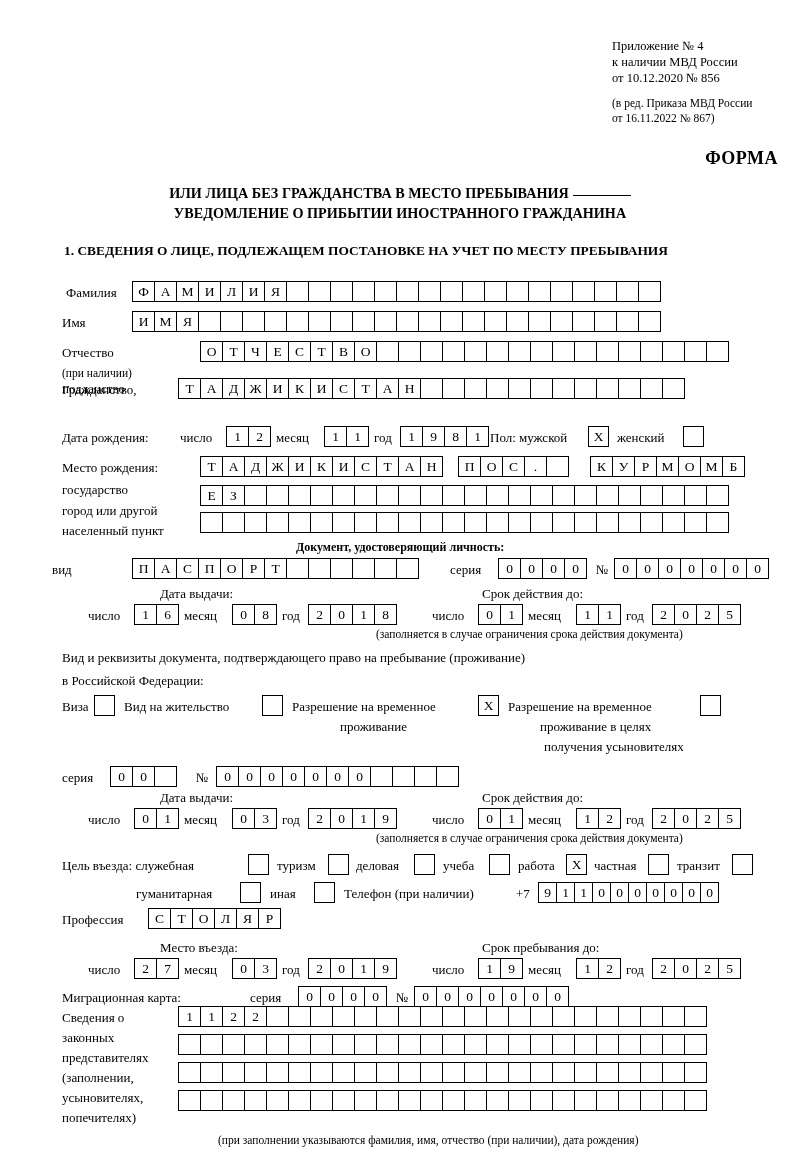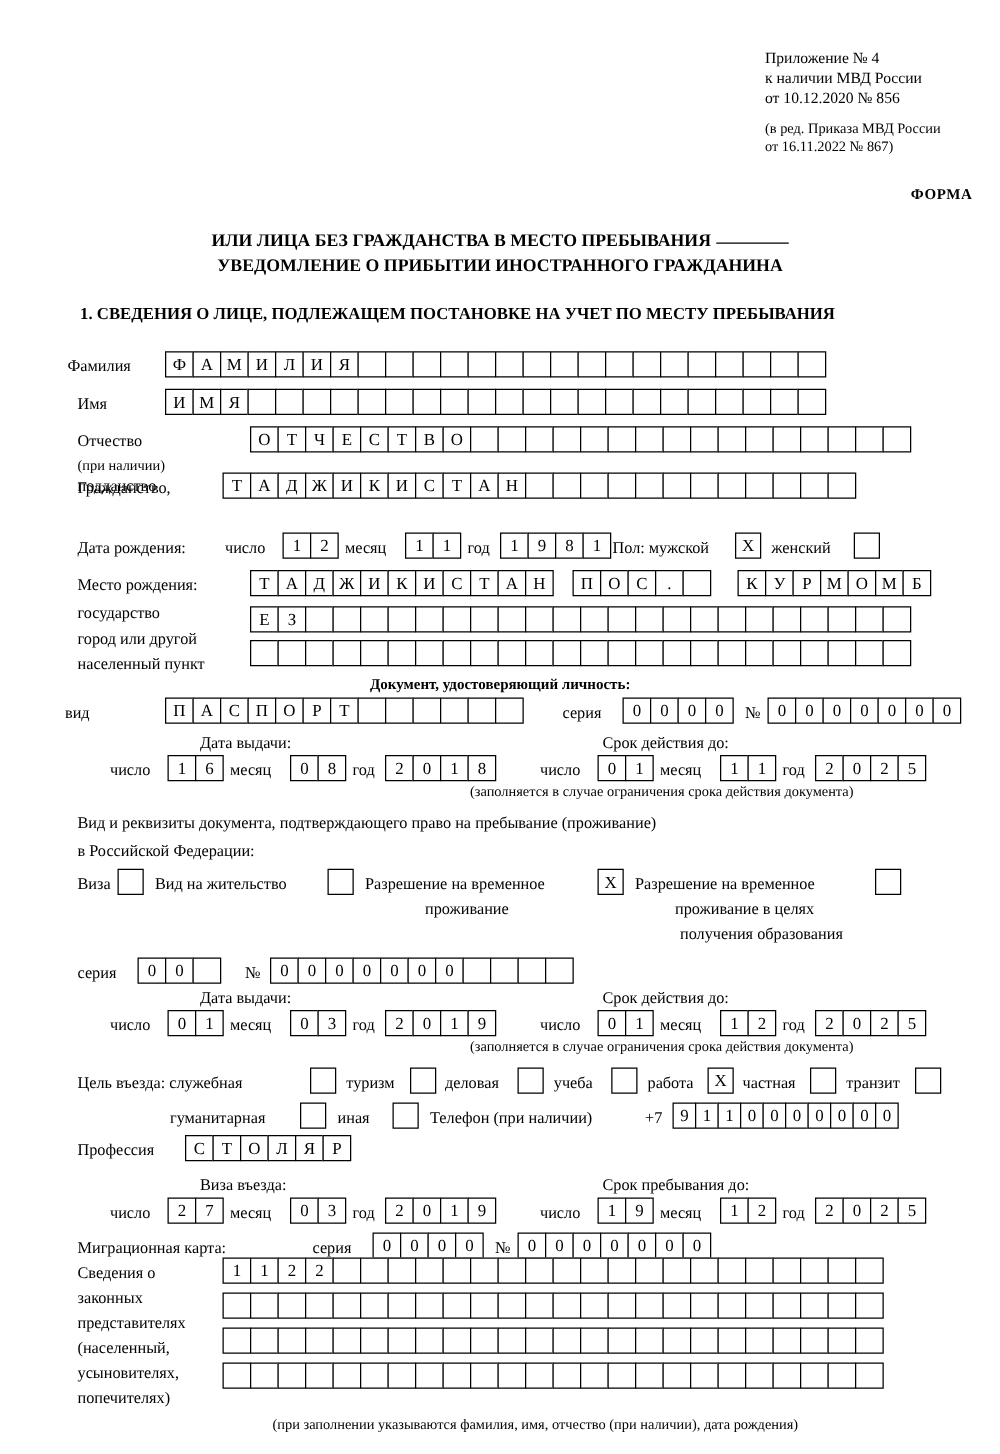--- a/index.html
+++ b/index.html
@@ -35,21 +35,21 @@
     font-size: 11.5px;
     line-height: 15px;
   }
   .forma {
     position: absolute;
     top: 148px;
     left: 0;
     width: 778px;
     text-align: right;
     font-weight: bold;
-    font-size: 12px;
+    font-size: 18px;
     letter-spacing: .5px;
   }
   .title {
     position: absolute;
     top: 183px;
     left: 0;
     width: 800px;
     text-align: center;
     font-weight: bold;
     font-size: 14.2px;
@@ -133,21 +133,21 @@
 
   <div class="forma">ФОРМА</div>
 
   <div class="title">
     <div><span>ИЛИ ЛИЦА БЕЗ ГРАЖДАНСТВА В МЕСТО ПРЕБЫВАНИЯ</span><span class="uline"></span></div>
     <div>УВЕДОМЛЕНИЕ О ПРИБЫТИИ ИНОСТРАННОГО ГРАЖДАНИНА</div>
   </div>
 
   <div class="sect1">1. СВЕДЕНИЯ О ЛИЦЕ, ПОДЛЕЖАЩЕМ ПОСТАНОВКЕ НА УЧЕТ ПО МЕСТУ ПРЕБЫВАНИЯ</div>
 
-  <div class="t" style="top:285px;left:54px;">Фамилия</div>
+  <div class="t" style="top:285px;left:66px;">Фамилия</div>
   <div class="cells" id="surname-cells" style="top:281px;left:132px;">
       <div class="cell">Ф</div>
       <div class="cell">А</div>
       <div class="cell">М</div>
       <div class="cell">И</div>
       <div class="cell">Л</div>
       <div class="cell">И</div>
       <div class="cell">Я</div>
       <div class="cell"></div>
       <div class="cell"></div>
@@ -444,21 +444,21 @@
 
   <div class="t" style="top:699px;left:62px;">Виза</div>
   <div class="box" style="top:695px;left:94px;"></div>
   <div class="t" style="top:699px;left:124px;">Вид на жительство</div>
   <div class="box" style="top:695px;left:262px;"></div>
   <div class="t" style="top:699px;left:292px;">Разрешение на временное</div>
   <div class="t" style="top:719px;left:340px;">проживание</div>
   <div class="box" style="top:695px;left:478px;">X</div>
   <div class="t" style="top:699px;left:508px;">Разрешение на временное</div>
   <div class="t" style="top:719px;left:540px;">проживание в целях</div>
-  <div class="t" style="top:739px;left:544px;">получения образования</div>
+  <div class="t" style="top:739px;left:544px;">получения усыновителях</div>
   <div class="box" style="top:695px;left:700px;"></div>
 
   <div class="t" style="top:770px;left:62px;">серия</div>
   <div class="cells" id="permit-series-cells" style="top:766px;left:110px;">
       <div class="cell">0</div>
       <div class="cell">0</div>
       <div class="cell"></div>
     </div>
   <div class="t" style="top:770px;left:196px;">№</div>
   <div class="cells" id="permit-number-cells" style="top:766px;left:216px;">
@@ -553,21 +553,21 @@
   <div class="t" style="top:912px;left:62px;">Профессия</div>
   <div class="cells" id="profession-cells" style="top:908px;left:148px;">
       <div class="cell">С</div>
       <div class="cell">Т</div>
       <div class="cell">О</div>
       <div class="cell">Л</div>
       <div class="cell">Я</div>
       <div class="cell">Р</div>
     </div>
 
-  <div class="t" style="top:940px;left:160px;">Виза въезда:</div>
+  <div class="t" style="top:940px;left:160px;">Место въезда:</div>
   <div class="t" style="top:940px;left:482px;">Срок пребывания до:</div>
 
   <div class="t" style="top:962px;left:88px;">число</div>
   <div class="cells" id="entry-day-cells" style="top:958px;left:134px;">
       <div class="cell">2</div>
       <div class="cell">7</div>
     </div>
   <div class="t" style="top:962px;left:184px;">месяц</div>
   <div class="cells" id="entry-month-cells" style="top:958px;left:232px;">
       <div class="cell">0</div>
@@ -614,21 +614,21 @@
       <div class="cell">0</div>
       <div class="cell">0</div>
       <div class="cell">0</div>
       <div class="cell">0</div>
       <div class="cell">0</div>
     </div>
 
   <div class="t" style="top:1010px;left:62px;">Сведения о</div>
   <div class="t" style="top:1030px;left:62px;">законных</div>
   <div class="t" style="top:1050px;left:62px;">представителях</div>
-  <div class="t" style="top:1070px;left:62px;">(населенный,</div>
+  <div class="t" style="top:1070px;left:62px;">(заполнении,</div>
   <div class="t" style="top:1090px;left:62px;">усыновителях,</div>
   <div class="t" style="top:1110px;left:62px;">попечителях)</div>
 
   <div class="cells" id="legal1-cells" style="top:1006px;left:178px;">
       <div class="cell">1</div>
       <div class="cell">1</div>
       <div class="cell">2</div>
       <div class="cell">2</div>
       <div class="cell"></div>
       <div class="cell"></div>

